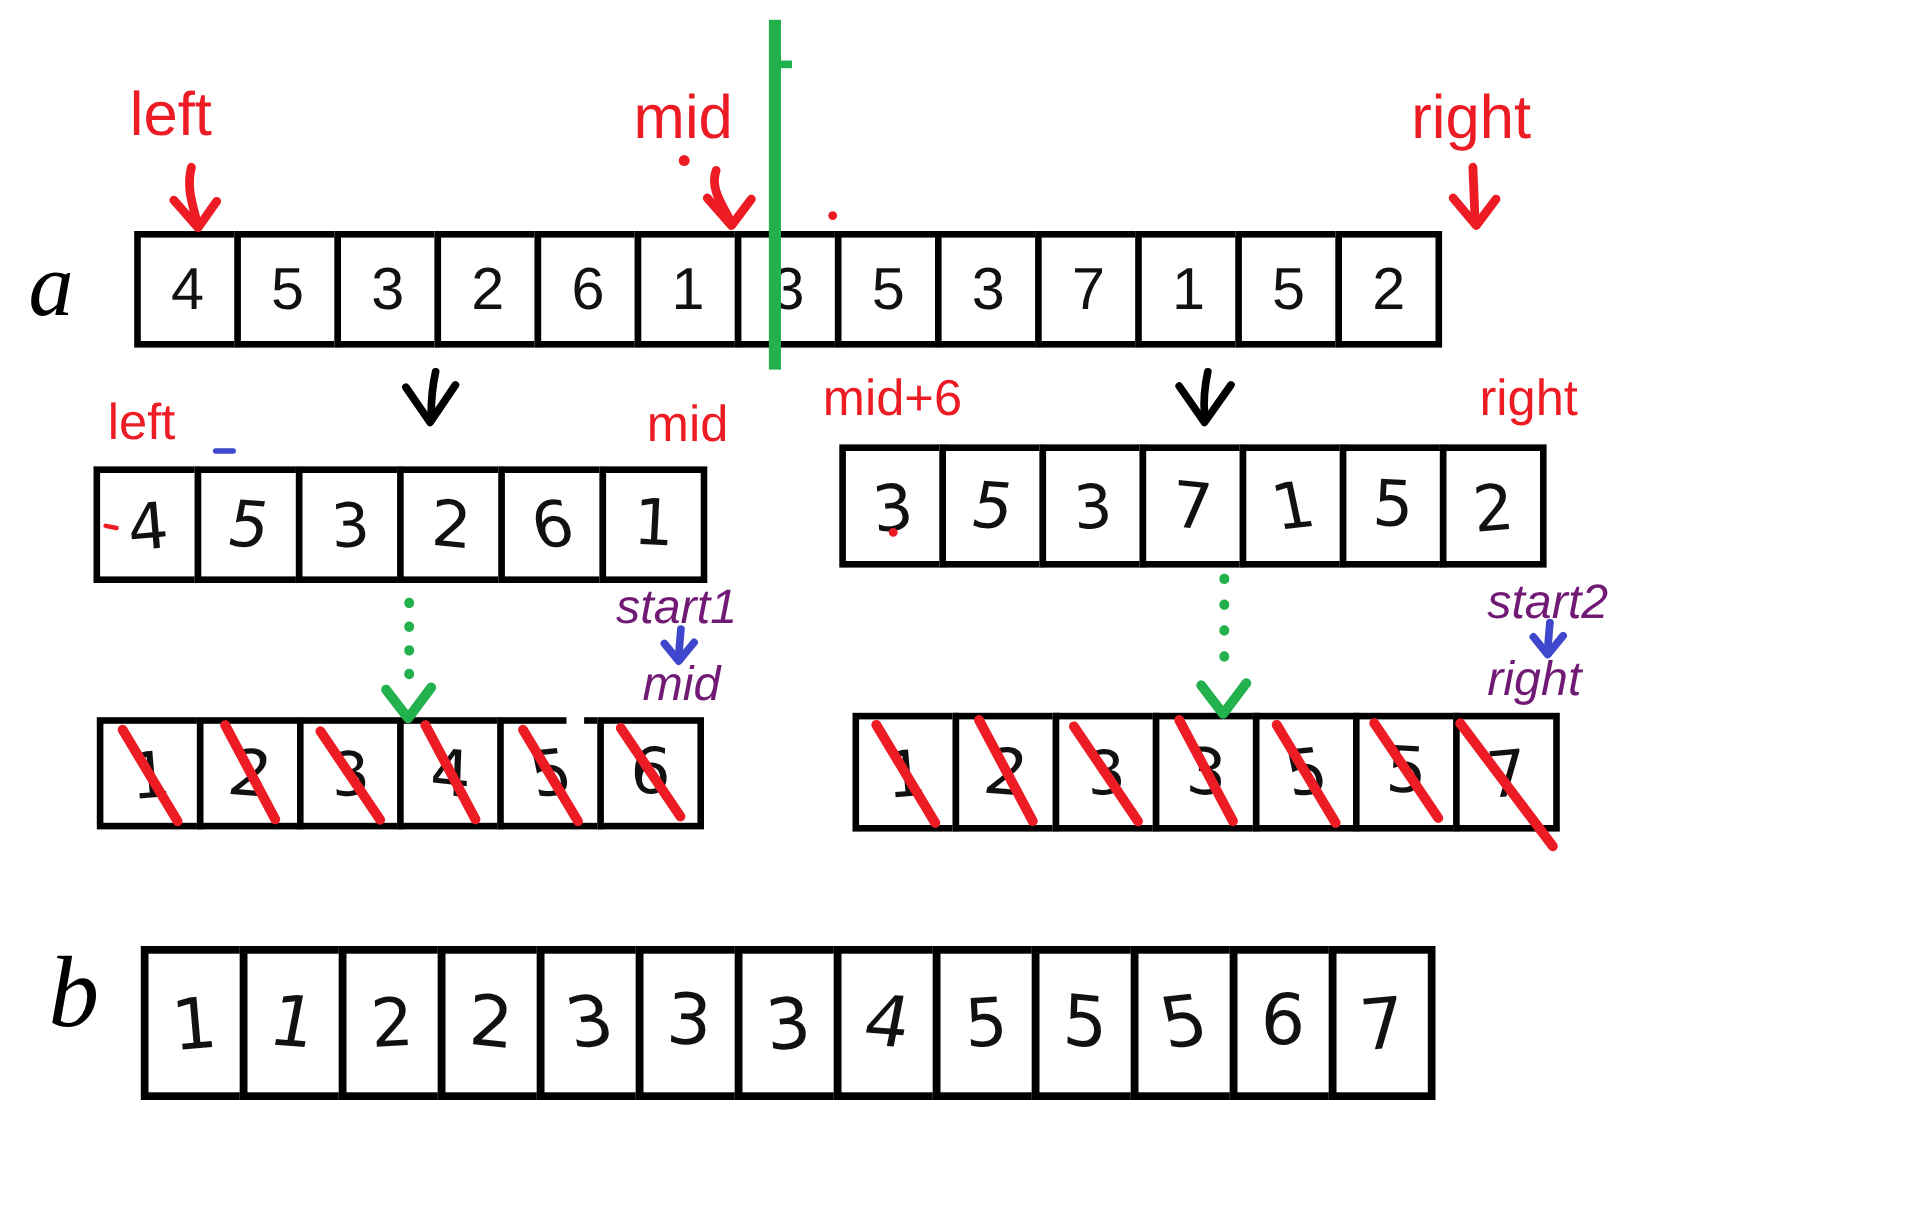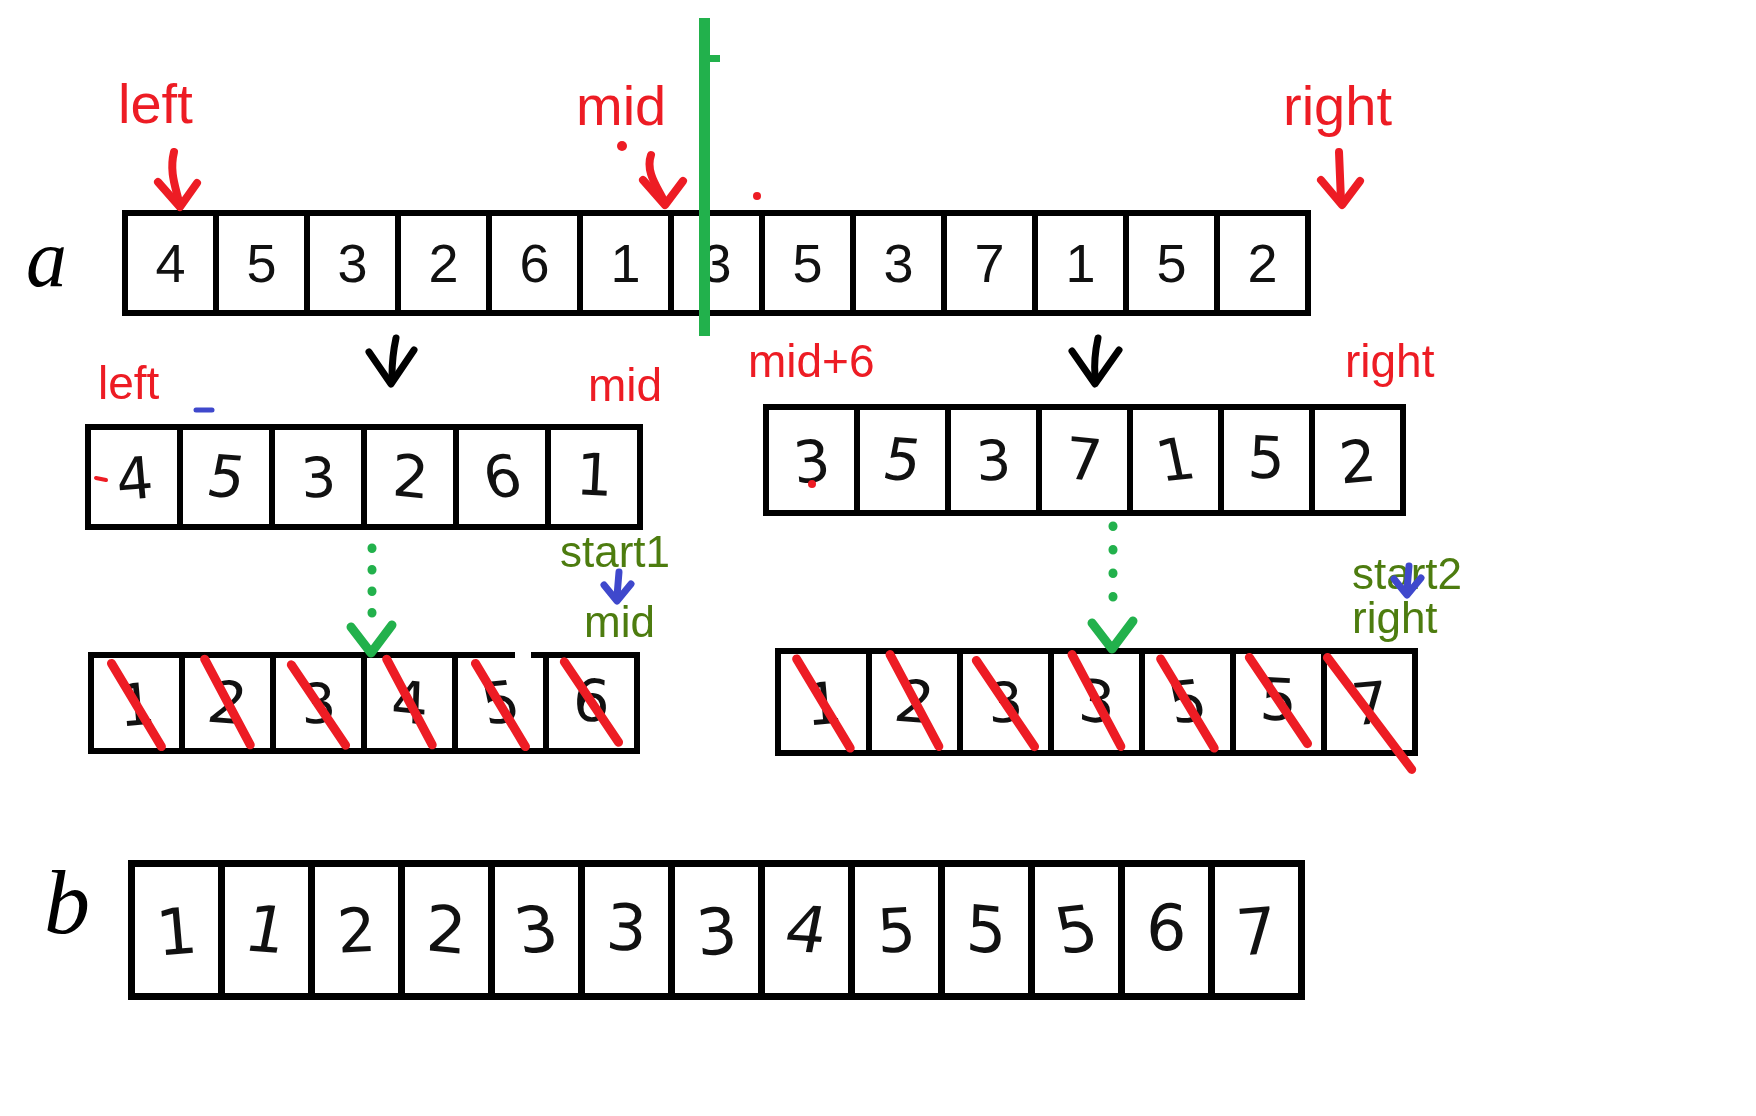--- a/index.html
+++ b/index.html
@@ -53,21 +53,21 @@
     transform-origin:50% 50%;
     z-index:3;
   }
   .crossed .cell:nth-child(2n) .slash{transform:rotate(-28deg);top:-10%;}
   .crossed .cell:nth-child(3n) .slash{transform:rotate(-34deg);}
   .slash-long{height:155%;top:-16%;transform:rotate(-37deg) !important;}
 
   
   .lbl{position:absolute;line-height:1;white-space:nowrap;}
   .red{color:#ed1c24;}
-  .blue{color:#4d7c0f;}
+  .blue{color:#701a75;font-style:italic;}
   .lbl-big{font-size:56px;}
   .lbl-med{font-size:46px;}
   .lbl-blue{font-size:44px;}
   .letter{position:absolute;font-family:"Liberation Serif",serif;font-style:italic;color:#000;line-height:1;}
 
   
   .gline{position:absolute;background:#22b14c;z-index:6;}
 
   svg.overlay{position:absolute;left:0;top:0;z-index:5;pointer-events:none;}
 </style>
@@ -170,21 +170,21 @@
       <div class="cell">
         <span class="d">5</span>
       </div>
       <div class="cell">
         <span class="d">2</span>
       </div>
     </div>
 
   <div class="lbl blue lbl-blue" style="left:560px;top:530px;">start1</div>
   <div class="lbl blue lbl-blue" style="left:584px;top:600px;">mid</div>
-  <div class="lbl blue lbl-blue" style="left:1352px;top:552px;">start2</div>
+  <div class="lbl blue lbl-blue" style="left:1352px;top:526px;">start2</div>
   <div class="lbl blue lbl-blue" style="left:1352px;top:596px;">right</div>
 
   <div class="arr row-ls hw crossed" style="left:88px;top:652px;">
       <div class="cell">
         <span class="d">1</span>
         <span class="slash"></span>
       </div>
       <div class="cell">
         <span class="d">2</span>
         <span class="slash"></span>

